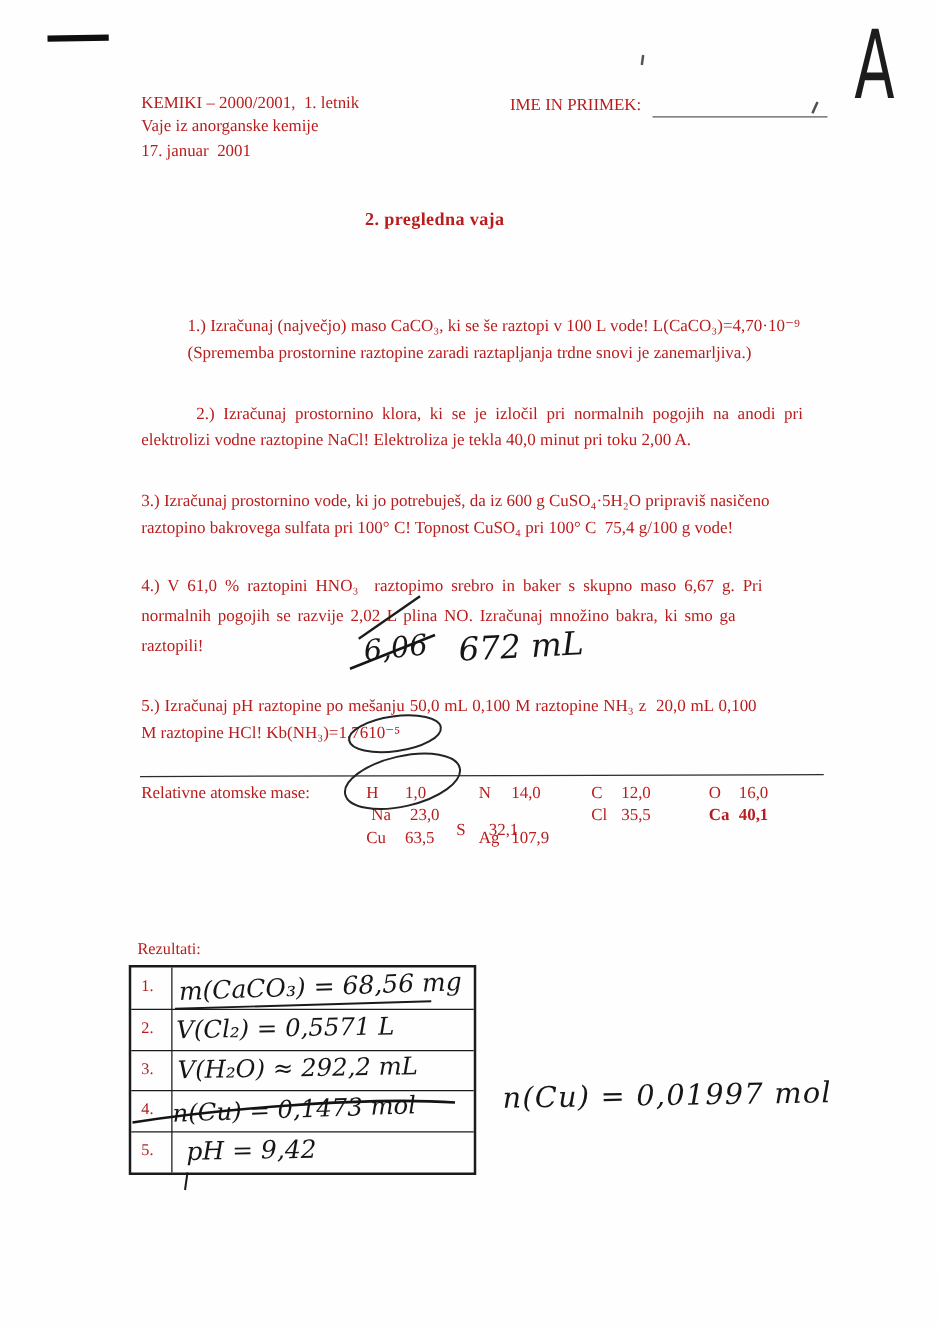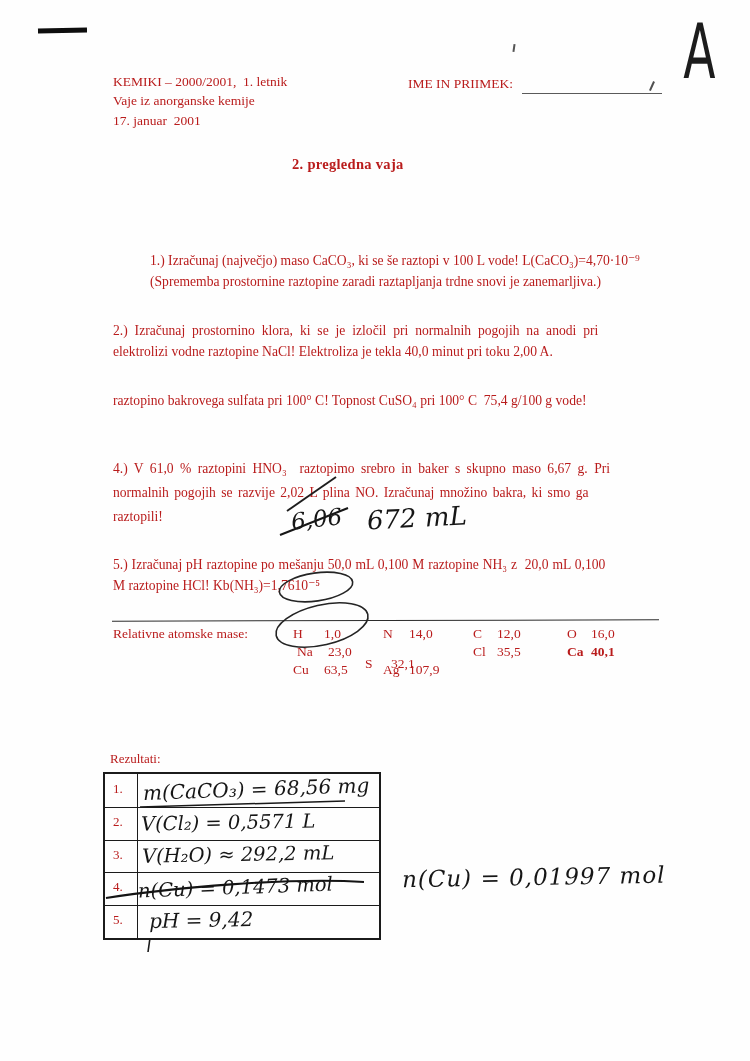--- a/index.html
+++ b/index.html
@@ -11,25 +11,25 @@
   .hw{font-family:"DejaVu Serif",serif;font-style:italic;color:#161616;}
   
   .mark-dash{position:absolute;left:38px;top:28px;width:49px;height:5px;background:#0e0e0e;transform:rotate(-1deg);}
   .speck{position:absolute;left:513px;top:44px;width:2px;height:8px;background:#555;transform:rotate(8deg);}
   .hdr{position:absolute;left:113px;top:72px;font-size:13.5px;line-height:19.3px;}
   .hdr span{display:block;white-space:pre;}
   .name-label{position:absolute;left:408px;top:76px;font-size:13.5px;white-space:pre;}
   .name-line{position:absolute;left:522px;top:76px;width:140px;height:17px;border-bottom:1.4px solid #5a5a5a;}
   .name-tick{position:absolute;left:651px;top:81px;width:1.6px;height:10px;background:#4f4f4f;transform:rotate(24deg);}
   .corner-a{position:absolute;left:684px;top:14px;font-family:"DejaVu Sans",sans-serif;font-size:76px;font-weight:400;color:#1c1c1c;transform:scaleX(.62) skewX(-1deg);transform-origin:left top;line-height:1;}
-  .title{position:absolute;left:292px;top:156px;font-size:14.5px;font-weight:bold;letter-spacing:.3px;white-space:pre;}
+  .title{position:absolute;left:292px;top:168px;font-size:14.5px;font-weight:bold;letter-spacing:.3px;white-space:pre;}
   
   .prob{position:absolute;left:113px;width:548px;font-size:13.6px;line-height:21px;}
   .prob .pl{display:block;white-space:pre;}
-  .ws05{word-spacing:.5px;} .ws20{word-spacing:2px;} .ws30{word-spacing:3px;} .ws35{word-spacing:3.5px;}
+  .ws05{word-spacing:.5px;} .ws20{word-spacing:2px;} .ws30{word-spacing:3px;} .ws35{word-spacing:3.5px;margin-left:44px;}
   
   .hw-606{position:absolute;left:291px;top:506px;font-size:23px;transform:rotate(-6deg);}
   .hw-672{position:absolute;left:367px;top:503px;font-size:26px;transform:rotate(-3deg);white-space:pre;}
   
   .rule{position:absolute;left:112px;top:620px;width:547px;border-top:1.6px solid #2c2c2c;transform:rotate(-.15deg);}
   .am-label{position:absolute;left:113px;top:626px;font-size:13.5px;white-space:pre;}
   .am{position:absolute;font-size:13.5px;white-space:pre;}
   .am .sym{display:inline-block;}
   .c1{width:31px;} .c2{width:26px;} .c3{width:24px;} .c4{width:24px;}
   
@@ -70,20 +70,21 @@
     <span class="pl">1.) Izračunaj (največjo) maso CaCO₃, ki se še raztopi v 100 L vode! L(CaCO₃)=4,70·10⁻⁹</span>
     <span class="pl">(Sprememba prostornine raztopine zaradi raztapljanja trdne snovi je zanemarljiva.)</span>
   </div>
 
   <div class="prob print" style="top:320px;">
     <span class="pl ws35">2.) Izračunaj prostornino klora, ki se je izločil pri normalnih pogojih na anodi pri</span>
     <span class="pl">elektrolizi vodne raztopine NaCl! Elektroliza je tekla 40,0 minut pri toku 2,00 A.</span>
   </div>
 
   <div class="prob print" style="top:390px;">
+    <span class="pl">3.) Izračunaj prostornino vode, ki jo potrebuješ, da iz 600 g CuSO₄·5H₂O pripraviš nasičeno</span>
     <span class="pl">raztopino bakrovega sulfata pri 100° C! Topnost CuSO₄ pri 100° C  75,4 g/100 g vode!</span>
   </div>
 
   <div class="prob print" style="top:457px;line-height:24px;">
     <span class="pl ws30">4.) V 61,0 % raztopini HNO₃  raztopimo srebro in baker s skupno maso 6,67 g. Pri</span>
     <span class="pl ws20">normalnih pogojih se razvije 2,02 L plina NO. Izračunaj množino bakra, ki smo ga</span>
     <span class="pl">raztopili!</span>
   </div>
 
   <span class="hw-606 hw">6,06</span>

